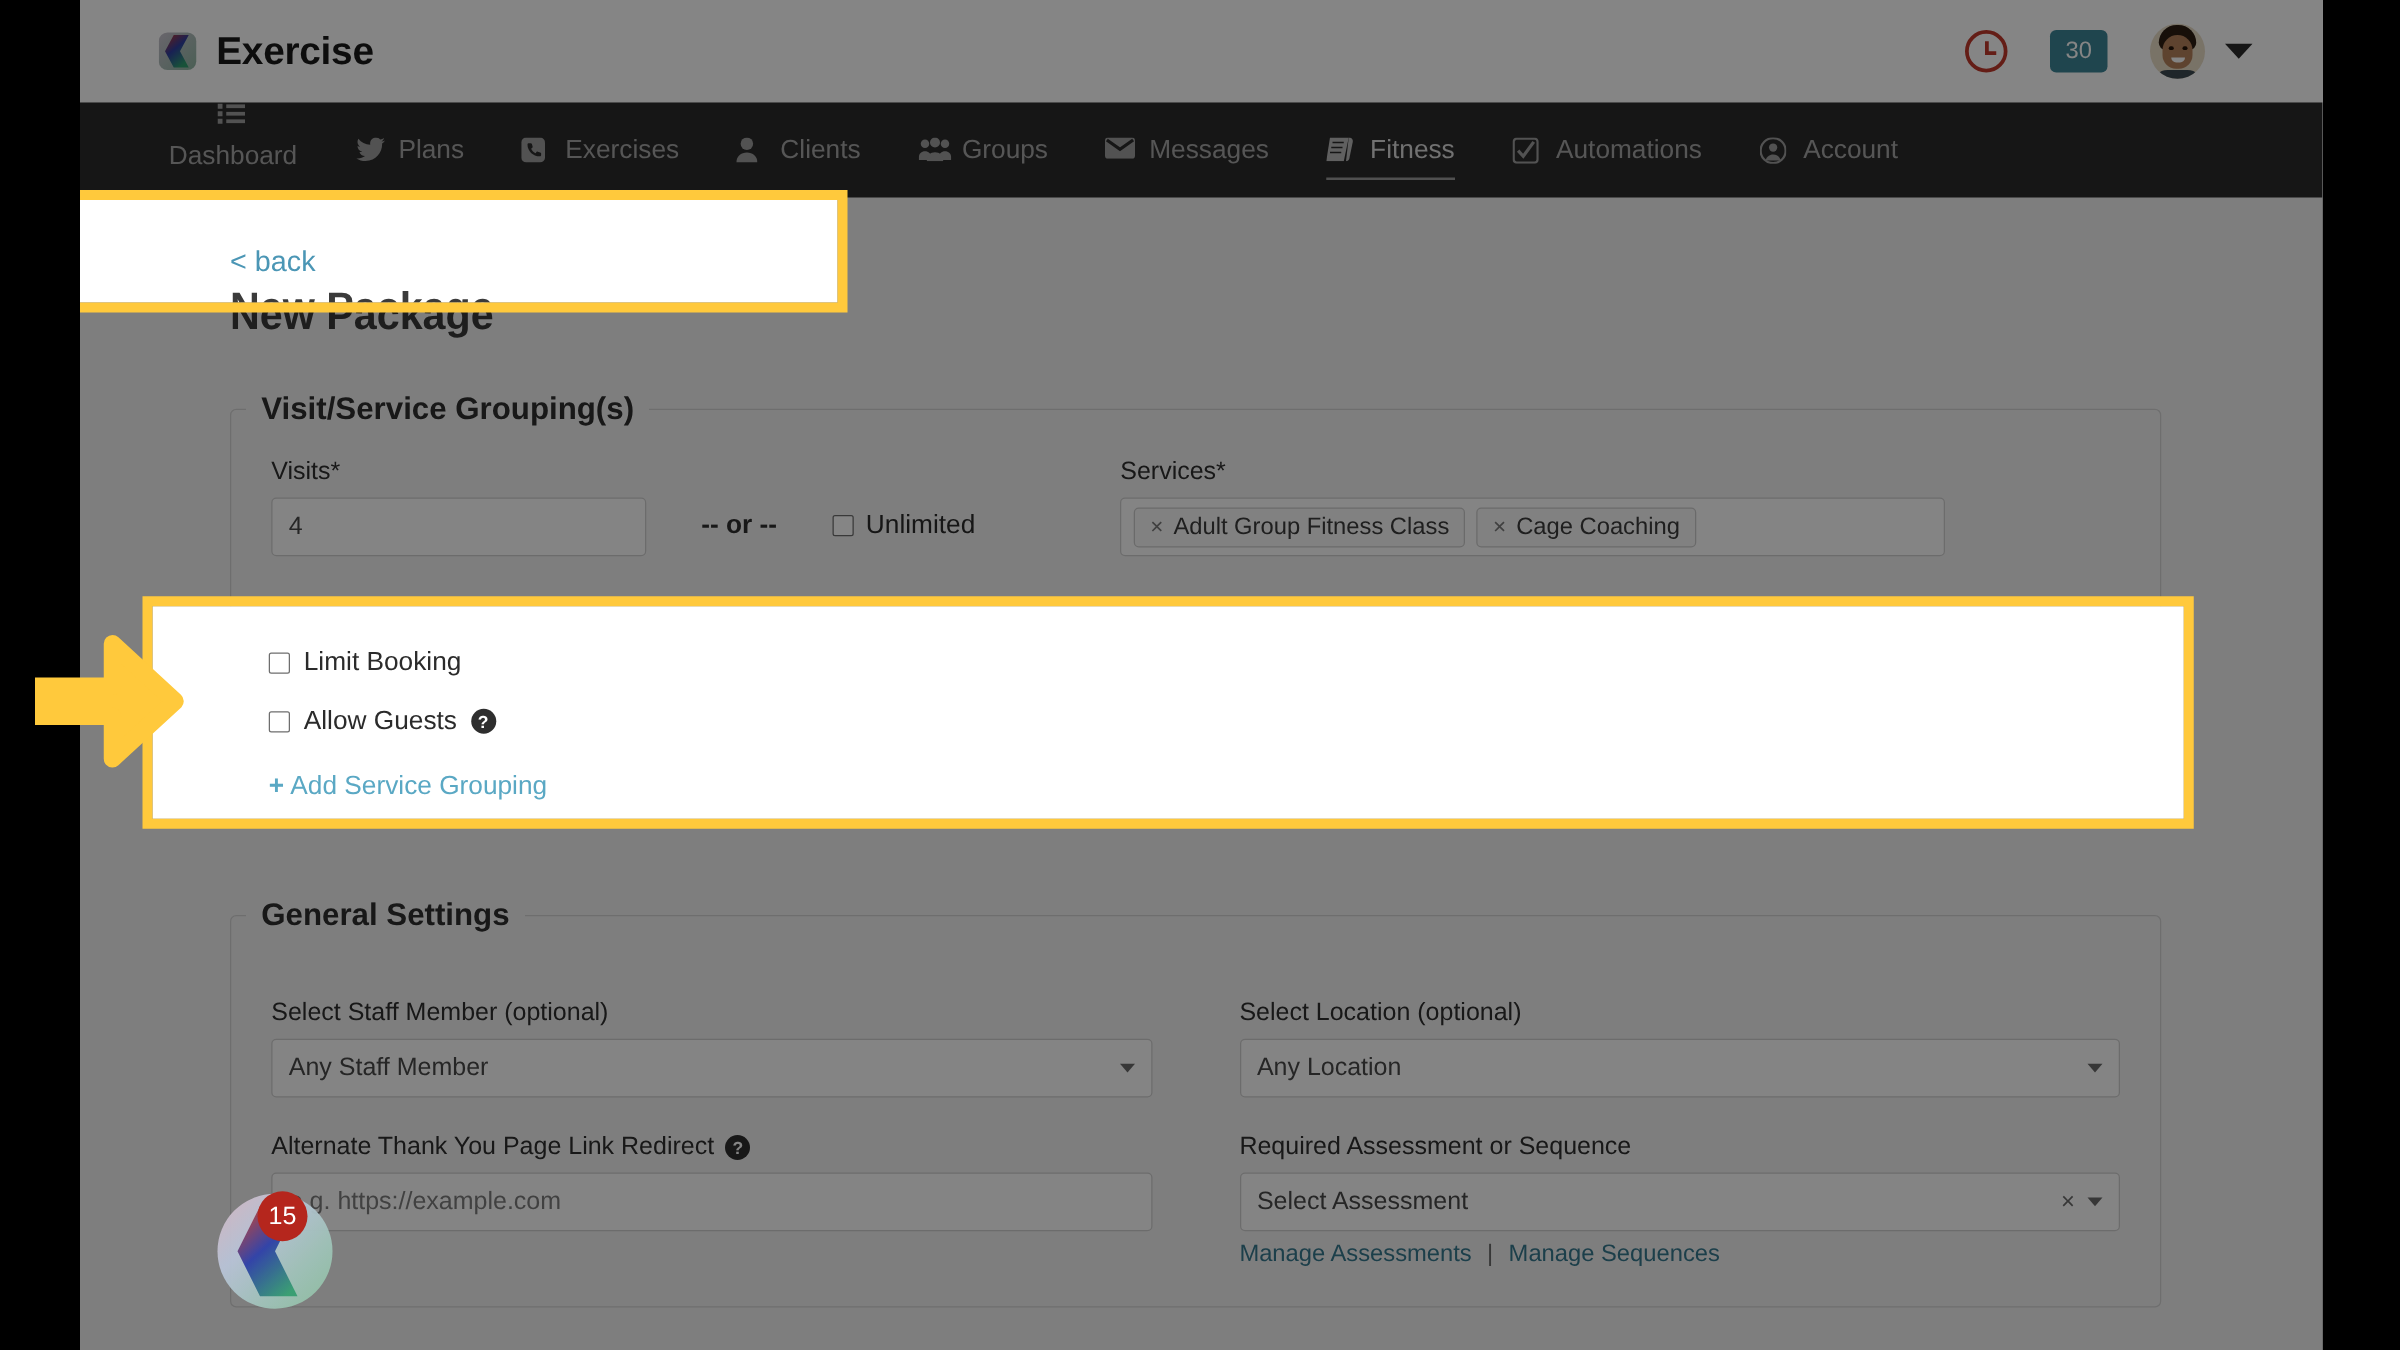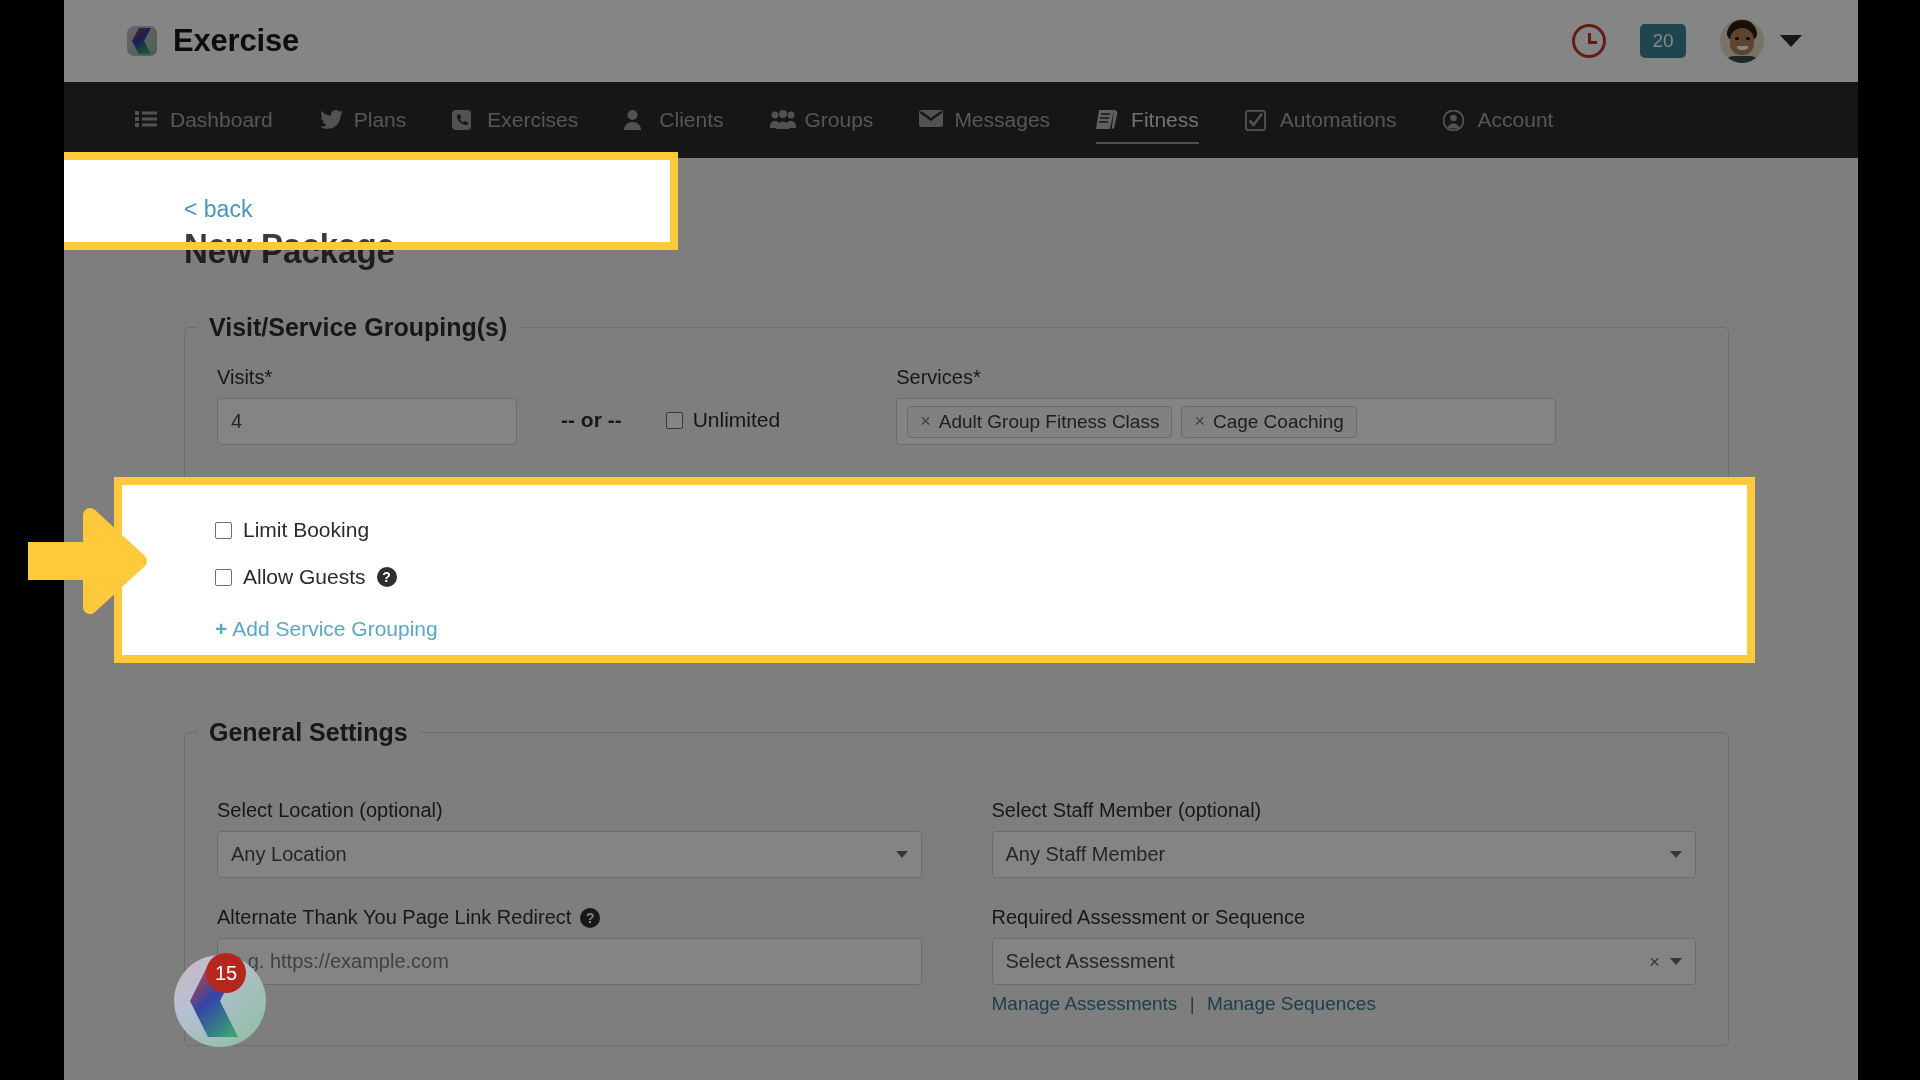--- a/index.html
+++ b/index.html
@@ -88,21 +88,21 @@
   
   .navbar {
     position: absolute; left: 0; top: 82px; width: 1794px; height: 76px;
     background: #2b2b2b; display: flex; align-items: center;
   }
   .nav-item {
     display: flex; align-items: center; gap: 11px;
     color: #a5a5a5; font-size: 21px; height: 76px;
     padding: 0 23px; position: relative; cursor: pointer;
   }
-  .nav-item:first-child { margin-left: 48px; }
+  .nav-item:first-child { margin-left: 48px; flex-direction: column; }
   .nav-item.active { color: #d8d8d8; }
   .nav-item.active::after {
     content: ""; position: absolute; left: 23px; right: 23px; bottom: 14px;
     height: 2px; background: #9a9a9a;
   }
   .nav-ico { width: 24px; height: 20px; position: relative; flex: none; }
   .nav-ico svg { display: block; }
 
   
   .content { position: absolute; left: 0; top: 158px; width: 1794px; }
@@ -233,21 +233,21 @@
             </defs>
             <rect x="0" y="1" width="30" height="30" rx="7" fill="url(#lg1)"></rect>
             <path d="M12 3 L24 3 L17 16 L24 29 L12 29 L5 16 Z" fill="url(#lg2)"></path>
           </svg>
         </div>
         <div class="brand-name">Exercise</div>
       </div>
 
       <div class="header-right">
         <div class="clock-icon"></div>
-        <div class="count-badge">20</div>
+        <div class="count-badge">30</div>
         <div class="avatar-wrap">
           <div class="avatar">
             <div class="hair"></div>
               <div class="face"></div>
             <div class="eyeL"></div>
               <div class="eyeR"></div>
             <div class="mouth"></div>
               <div class="shoulders"></div>
           </div>
           <div class="caret-down"></div>
@@ -396,30 +396,30 @@
           <div style="height:175px;"></div>
         </div>
       </fieldset>
 
       <fieldset class="panel" style="top:560px;">
         <legend>General Settings</legend>
         <div class="panel-body">
 
           <div class="two-col" style="margin-top:28px;">
             <div>
+              <div class="field-label">Select Staff Member (optional)</div>
+              <div class="select-box">
+                <span class="sv">Any Staff Member</span>
+                <span class="sel-caret"></span>
+              </div>
+            </div>
+            <div>
               <div class="field-label">Select Location (optional)</div>
               <div class="select-box">
                 <span class="sv">Any Location</span>
-                <span class="sel-caret"></span>
-              </div>
-            </div>
-            <div>
-              <div class="field-label">Select Staff Member (optional)</div>
-              <div class="select-box">
-                <span class="sv">Any Staff Member</span>
                 <span class="sel-caret"></span>
               </div>
             </div>
           </div>
 
           <div class="two-col" style="margin-top:28px;">
             <div>
               <div class="field-label" style="display:flex;align-items:center;gap:9px;">
                 <span>Alternate Thank You Page Link Redirect</span>
                 <span class="help-ico">?</span>

